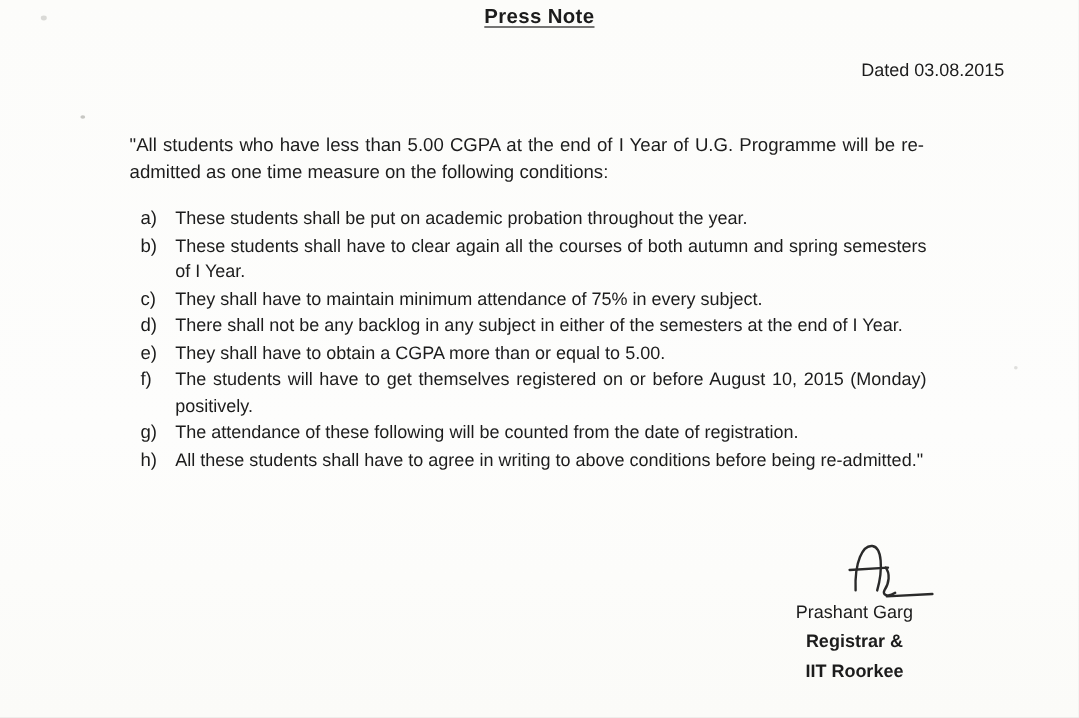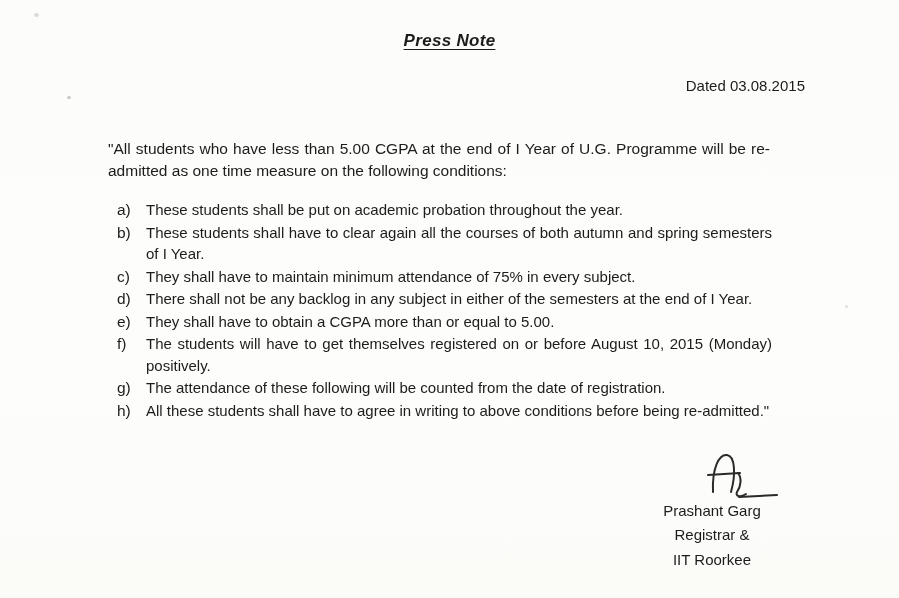--- a/index.html
+++ b/index.html
@@ -11,35 +11,34 @@
     position: relative;
     width: 899px;
     height: 598px;
     margin: 0 auto;
     background: linear-gradient(180deg, #fcfcfa 0%, #fdfdfc 60%, #fbfbf8 100%);
     font-family: "Liberation Sans", sans-serif;
     color: #1c1c1c;
     overflow: hidden;
   }
   .title-wrap {
-    padding-top: 31px;
+    padding-top: 4px;
     text-align: center;
-    font-style: italic;
   }
   .title {
     display: inline-block;
     font-size: 17px;
     font-weight: bold;
     letter-spacing: 0.3px;
     text-decoration: underline;
     text-underline-offset: 3px;
   }
   .date-line {
     margin-top: 26px;
-    padding-right: 94px;
+    padding-right: 62px;
     text-align: right;
     font-size: 15px;
   }
   .intro {
     margin: 44px 129px 0 108px;
     font-size: 15.5px;
     line-height: 21.5px;
     text-align: justify;
   }
   .conditions {
@@ -72,21 +71,21 @@
     margin: 0 auto 2px 88px;
     width: 80px;
     height: 52px;
   }
   .sig-name {
     font-size: 15px;
     margin-bottom: 7px;
   }
   .sig-line {
     font-size: 15px;
-    font-weight: normal;
+    font-weight: bold;
     margin-bottom: 8px;
   }
   .speck {
     position: absolute;
     border-radius: 50%;
     background: #9a9a96;
     opacity: 0.55;
   }
   .speck-1 { left: 67px; top: 96px;  width: 4px; height: 3px; }
   .speck-2 { left: 34px; top: 13px;  width: 5px; height: 4px; opacity: 0.35; }

